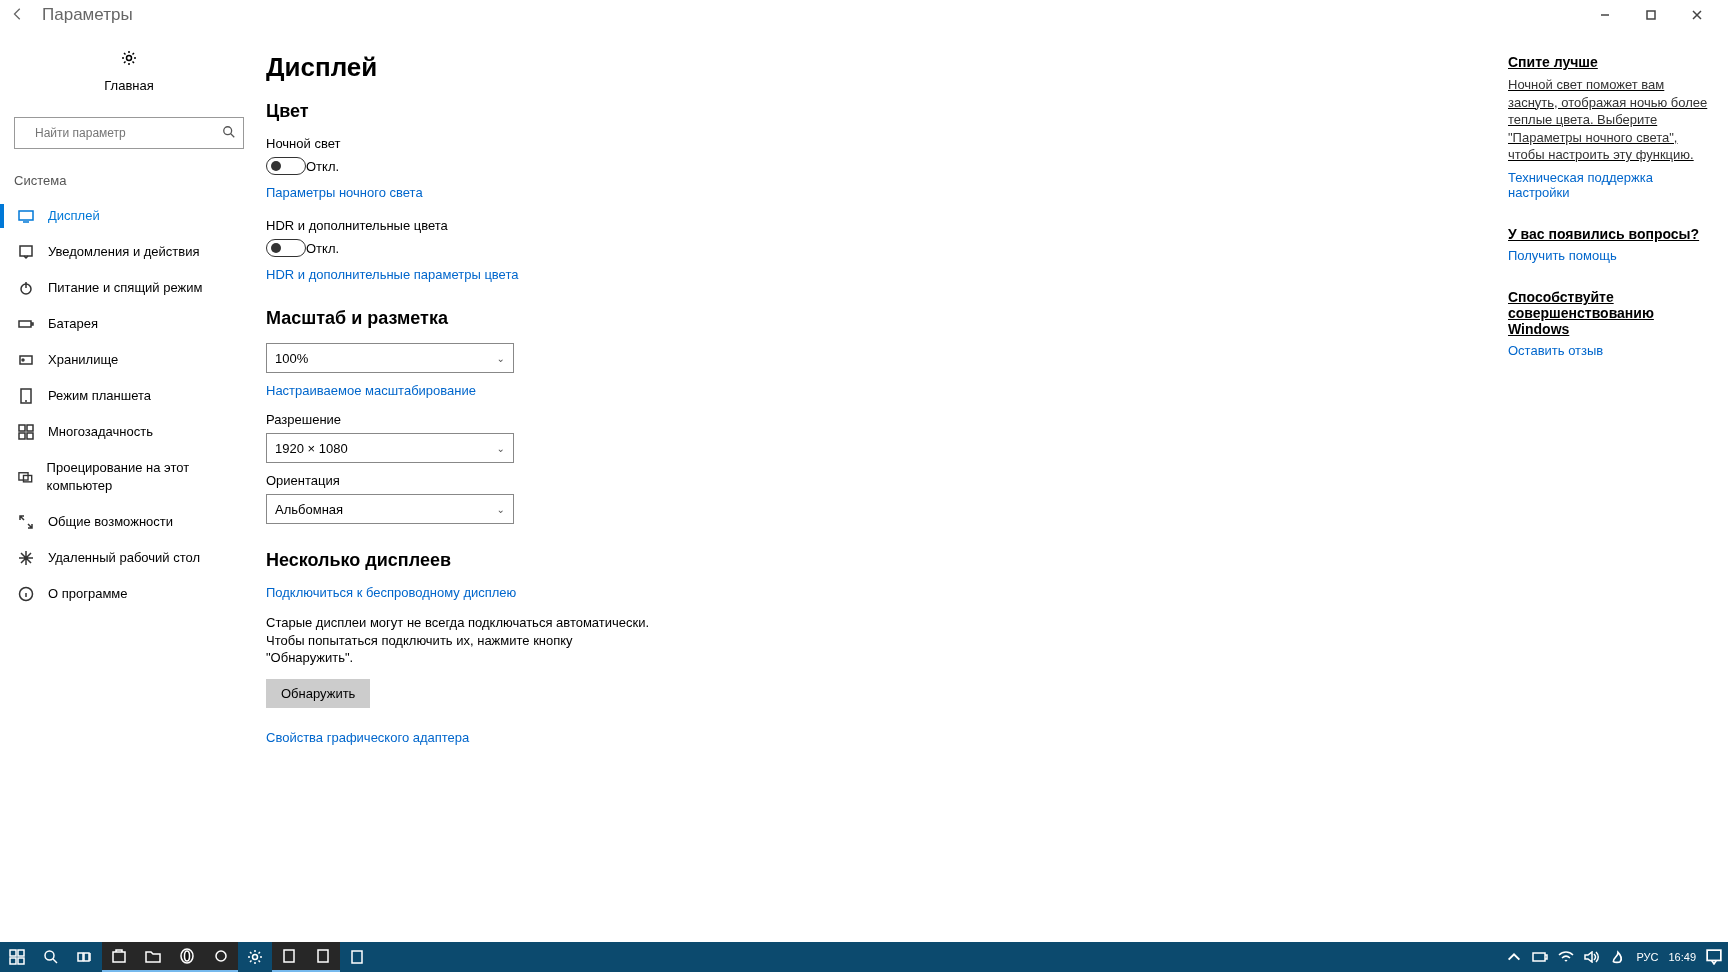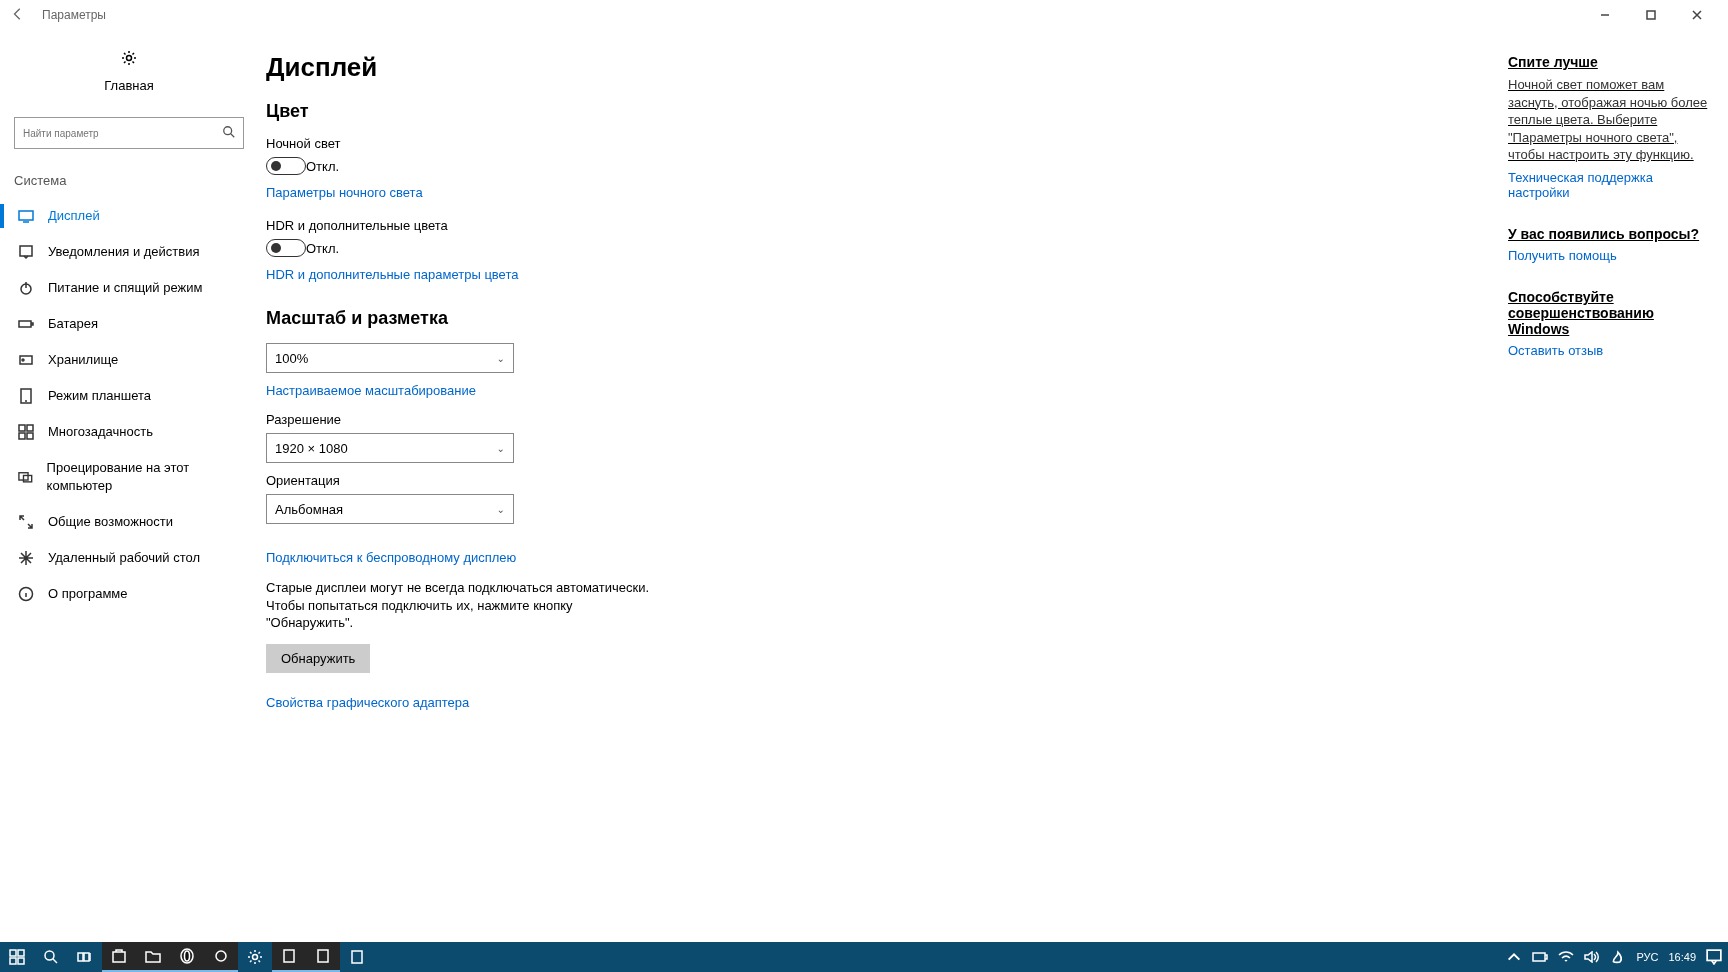--- a/index.html
+++ b/index.html
@@ -1,32 +1,32 @@
 <!DOCTYPE html>
 <html><head>
 <meta charset="utf-8">
 <style>
 * { margin: 0; padding: 0; box-sizing: border-box; font-family: "Segoe UI", Tahoma, sans-serif; }
 body { background: #fff; color: #000; font-size: 13px; width: 1728px; height: 972px; overflow: hidden; position: relative; }
 
 
 .title-bar { height: 30px; display: flex; align-items: center; padding: 0 8px; color: #666; }
 .title-bar .back { width: 20px; text-align: center; cursor: pointer; color:#666; }
-.title-bar .title { margin-left: 14px; font-size: 12px; }
+.title-bar .title { margin-left: 14px; font-size: 17px; }
 .title-bar .window-controls { margin-left: auto; display: flex; gap: 0; }
 .title-bar .window-controls div { width: 46px; height: 30px; display: flex; align-items: center; justify-content: center; cursor: pointer; color:#444; }
 .title-bar .window-controls svg { width: 10px; height: 10px; }
 
 
 .content { display: flex; height: calc(972px - 30px - 30px); }
 .sidebar { width: 258px; padding: 12px 0 0 0; }
 .sidebar .home { display: flex; align-items: center; padding: 8px 18px; gap: 12px; cursor: pointer; flex-direction: column; }
 .sidebar .home .ico { width: 16px; display:flex; align-items:center; justify-content:center; }
 .sidebar .search { margin: 16px 14px 18px 14px; position: relative; }
-.sidebar .search input { width: 100%; height: 32px; border: 1px solid #999; padding: 0 28px 0 8px; font-size: 10px; background:#fff; }
+.sidebar .search input { width: 100%; height: 32px; border: 1px solid #999; padding: 0 28px 0 20px; font-size: 12px; background:#fff; }
 .sidebar .search .search-icon { position: absolute; right: 8px; top: 8px; color: #555; }
 .sidebar .group-title { padding: 6px 18px 10px 14px; color: #555; font-size: 13px; }
 .sidebar .nav-item { display: flex; align-items: center; padding: 9px 18px; gap: 14px; cursor: pointer; font-size: 13px; line-height: 18px; }
 .sidebar .nav-item.active { color: #0078d7; position: relative; }
 .sidebar .nav-item.active::before { content:""; position:absolute; left:0; top:6px; bottom:6px; width:4px; background:#0078d7; }
 .sidebar .nav-item .ico { width: 16px; height:16px; display:flex; align-items:center; justify-content:center; color:#333; }
 .sidebar .nav-item.active .ico { color:#0078d7; }
 
 .main { flex: 1; padding: 22px 40px 0 8px; }
 .main h1 { font-size: 26px; font-weight: 600; margin-bottom: 18px; }
@@ -247,20 +247,21 @@
       </div>
 
       <span class="label">Ориентация</span>
       <div class="dropdown">
         <span>Альбомная</span>
         <span class="chev">⌄</span>
       </div>
     </div>
 
     <div class="sect">
+      <h2>Несколько дисплеев</h2>
       <span class="link">Подключиться к беспроводному дисплею</span>
       <div style="height:14px"></div>
       <div style="max-width:390px; line-height:1.35;">Старые дисплеи могут не всегда подключаться автоматически. Чтобы попытаться подключить их, нажмите кнопку "Обнаружить".</div>
       <div style="height:12px"></div>
       <button class="btn">Обнаружить</button>
       <div style="height:22px"></div>
       <span class="link">Свойства графического адаптера</span>
     </div>
   </div>
 

